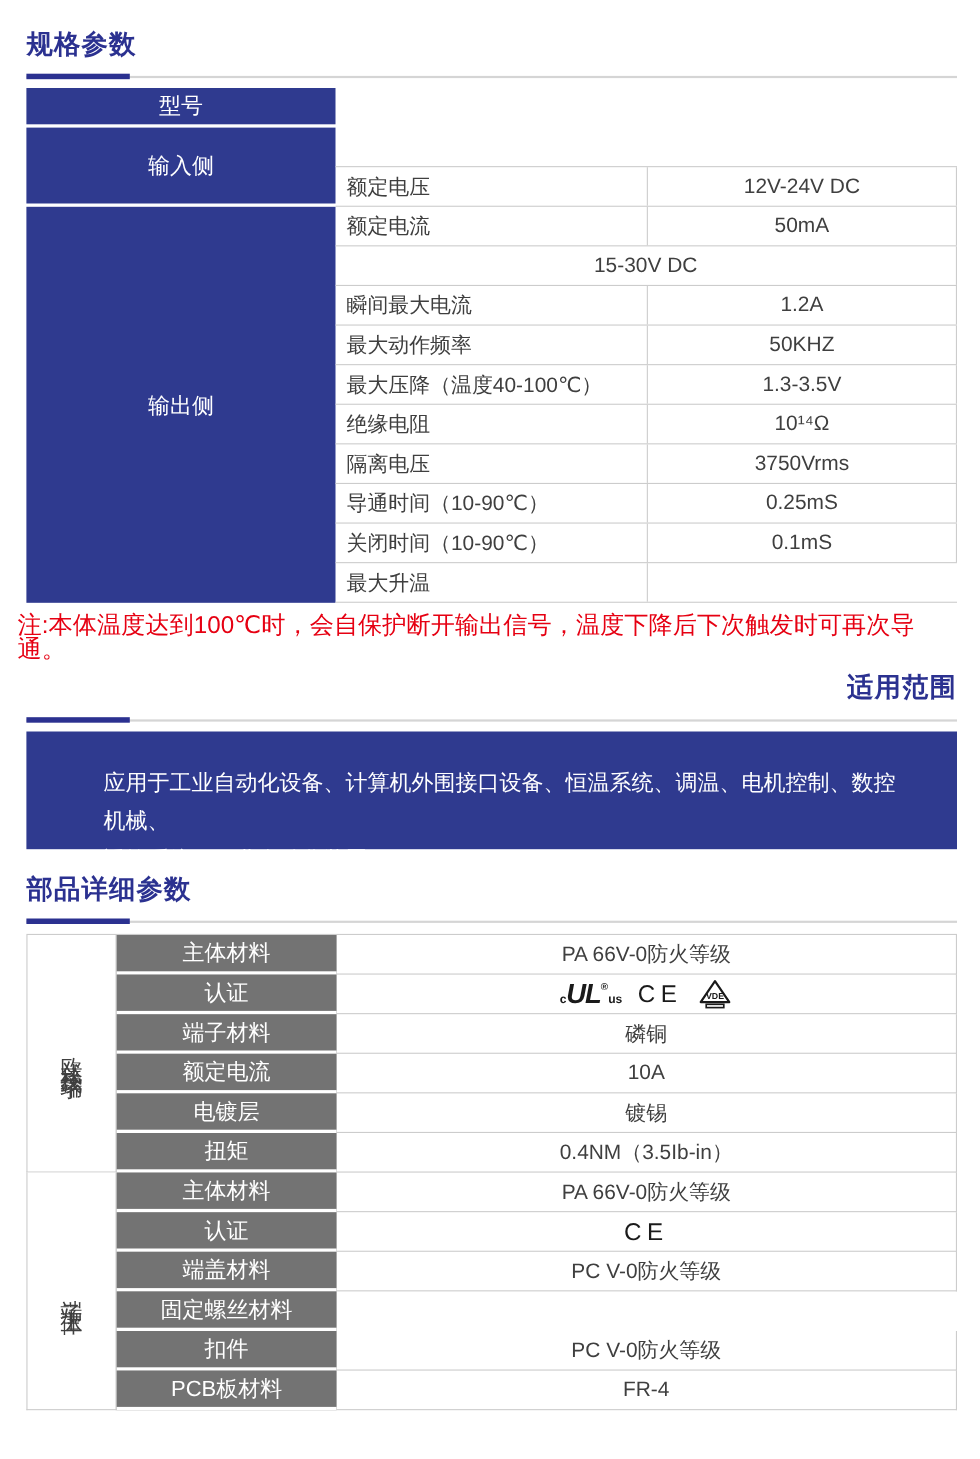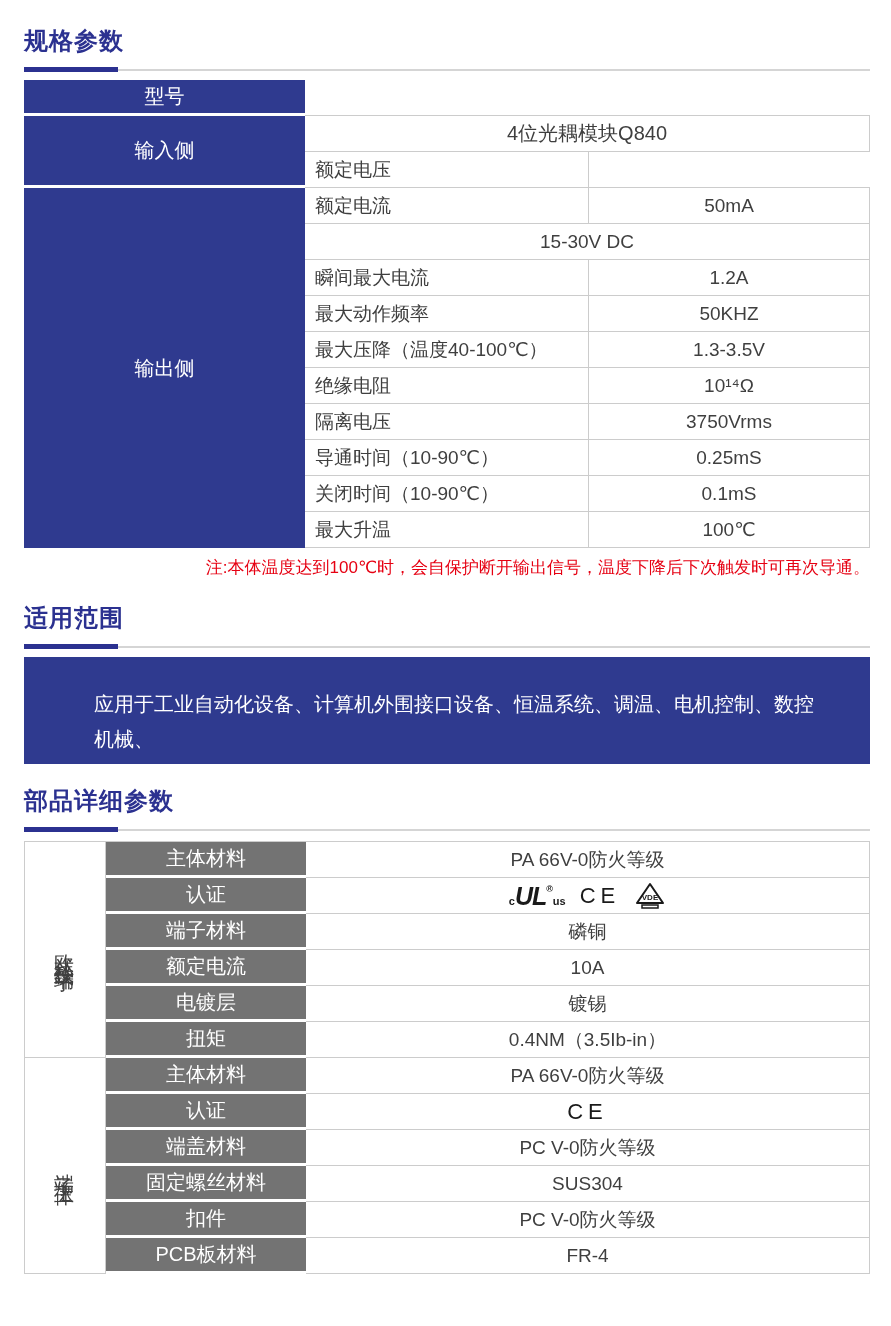--- a/index.html
+++ b/index.html
@@ -11,21 +11,21 @@
     overflow:hidden;
   }
   .page { width:891px; height:1326px; padding:0 21px 0 24px; background:#fff; }
 
   
   .section-title{
     font-size:24px; font-weight:bold; color:#2b3190;
     line-height:26px; letter-spacing:1px;
   }
   .t1{ margin-top:28px; }
-  .t2{ margin-top:26px; }
+  .t2{ margin-top:12px;text-align:right; }
   .t3{ margin-top:24px; }
   .rule{ position:relative; height:5px; margin-top:13px; width:846px; }
   .rule .gray{ position:absolute; left:0; right:0; top:2px; height:2px; background:#d5d5d5; }
   .rule .blue{ position:absolute; left:0; top:0; width:94px; height:5px; background:#2b3190; }
 
   
   .spec-table{ display:flex; width:846px; margin-top:8px;align-items:flex-end; }
   .spec-left{ width:281px; display:flex; flex-direction:column; row-gap:3px; }
   .blue-cell{
     background:#2f3a8f; color:#fff; font-size:20px;
@@ -44,21 +44,21 @@
   .spec-row-value{
     flex:1; border-right:1px solid #cccccc;
     display:flex; align-items:center; justify-content:center;
     font-size:19px; color:#3f3f3f;
   }
   .spec-row-model{
     display:flex; height:36px; border-bottom:1px solid #cccccc;
     border-right:1px solid #cccccc;
     align-items:center; justify-content:center; font-size:20px;
   }
-  .note{ margin-top:9px; font-size:17px; line-height:22px; color:#e60012; margin-left:-8px;text-align:right; }
+  .note{ margin-top:9px; font-size:22px; line-height:22px; color:#e60012; margin-left:-8px; }
 
   
   .scope-box{
     width:846px; height:107px; margin-top:8px; background:#2f3a8f;
     color:#ffffff; padding:30px 40px 16px 70px; font-size:20px; line-height:35px;
   }
 
   
   .parts-table{ width:846px; margin-top:9px; border-top:1px solid #cccccc; }
   .parts-group{ display:flex; }
@@ -103,24 +103,24 @@
     <div class="blue"></div>
   </div>
 
   <div class="spec-table">
     <div class="spec-left">
       <div class="blue-cell cell-model">型号</div>
       <div class="blue-cell cell-input">输入侧</div>
       <div class="blue-cell cell-output">输出侧</div>
     </div>
     <div class="spec-right">
-      <div class="spec-row-model">4位光耦模块Q840</div>
 
       <div class="spec-row">
         <div class="spec-row-label">额定电压</div>
+        <div class="spec-row-value">12V-24V DC</div>
       </div>
       <div class="spec-row">
         <div class="spec-row-label">额定电流</div>
         <div class="spec-row-value">50mA</div>
       </div>
 
       <div class="spec-row">
         <div class="spec-row-value">15-30V DC</div>
       </div>
       <div class="spec-row">
@@ -146,21 +146,20 @@
       <div class="spec-row">
         <div class="spec-row-label">导通时间（10-90℃）</div>
         <div class="spec-row-value">0.25mS</div>
       </div>
       <div class="spec-row">
         <div class="spec-row-label">关闭时间（10-90℃）</div>
         <div class="spec-row-value">0.1mS</div>
       </div>
       <div class="spec-row">
         <div class="spec-row-label">最大升温</div>
-        <div class="spec-row-value">100℃</div>
       </div>
     </div>
   </div>
 
   <div class="note">注:本体温度达到100℃时，会自保护断开输出信号，温度下降后下次触发时可再次导通。</div>
 
   <div class="section-title t2">适用范围</div>
   <div class="rule">
     <div class="gray"></div>
     <div class="blue"></div>
@@ -239,21 +238,20 @@
           <div class="parts-row-value">
             <span class="ce-mark">CE</span>
           </div>
         </div>
         <div class="parts-row">
           <div class="parts-row-label">端盖材料</div>
           <div class="parts-row-value">PC V-0防火等级</div>
         </div>
         <div class="parts-row">
           <div class="parts-row-label">固定螺丝材料</div>
-          <div class="parts-row-value">SUS304</div>
         </div>
         <div class="parts-row">
           <div class="parts-row-label">扣件</div>
           <div class="parts-row-value">PC V-0防火等级</div>
         </div>
         <div class="parts-row">
           <div class="parts-row-label">PCB板材料</div>
           <div class="parts-row-value">FR-4</div>
         </div>
       </div>

